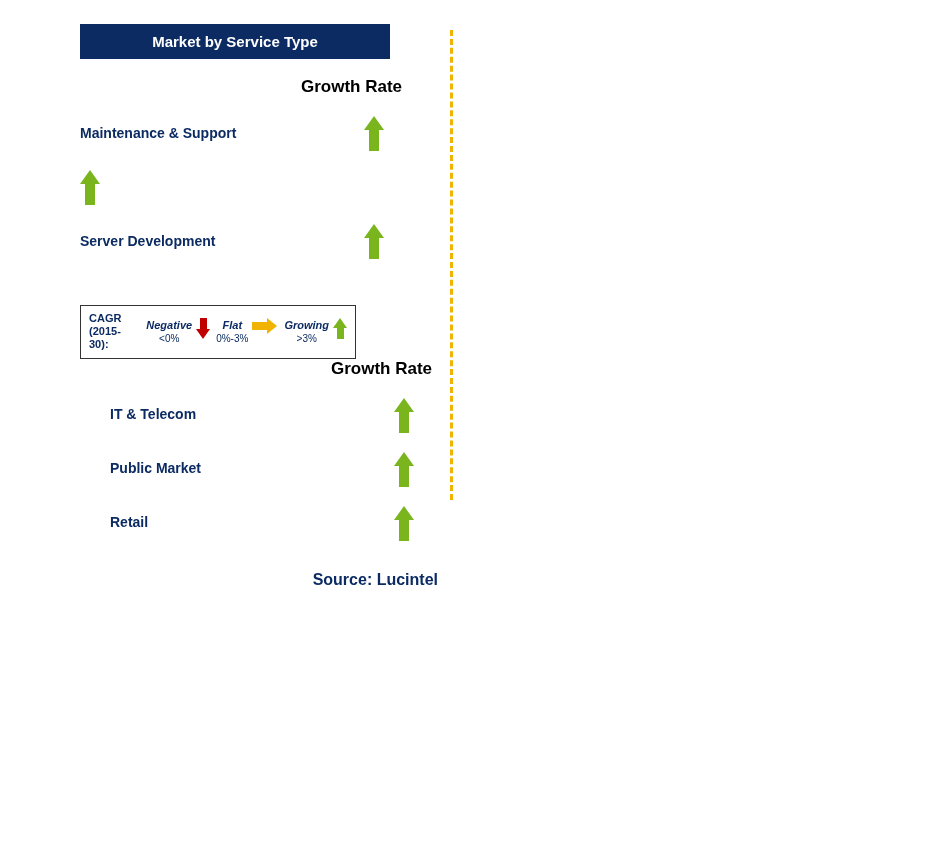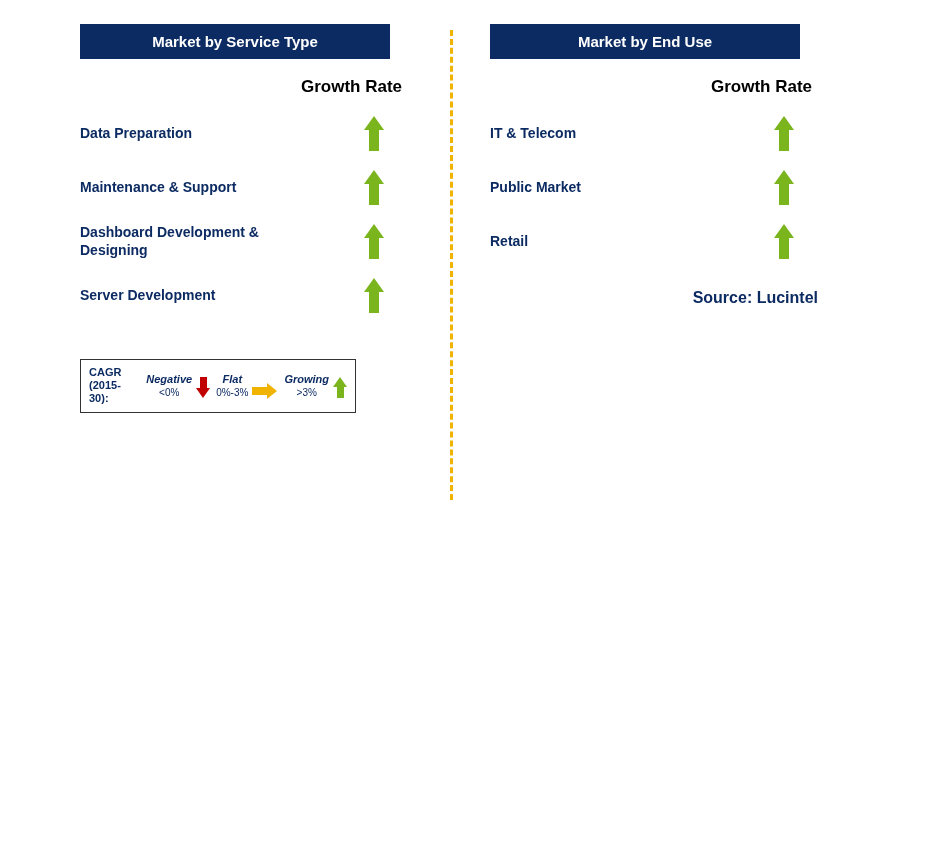--- a/index.html
+++ b/index.html
@@ -7,20 +7,21 @@
     font-family: Arial, Helvetica, sans-serif;
     background: #ffffff;
     width: 945px;
     height: 859px;
     position: relative;
   }
   .container {
     display: flex;
     padding: 24px 23px 0 80px;
     position: relative;
+    flex-direction: column;
   }
   .panel {
     width: 340px;
     position: relative;
   }
   .panel-left { margin-right: 40px; }
   .panel-right { margin-left: 30px; }
 
   .divider {
     position: absolute;
@@ -166,21 +167,21 @@
     border-bottom: 10px solid #7ab51d;
     position: absolute; top: 0; left: 0;
   }
   .arrow-up-sm .stem {
     width: 7px; height: 12px; background: #7ab51d;
     position: absolute; top: 9px; left: 3.5px;
   }
 
   .legend-pair {
     display: flex;
-    align-items: flex-end;
+    align-items: flex-start;
     gap: 4px;
   }
 
   .source {
     text-align: right;
     color: #0c2b62;
     font-weight: bold;
     font-size: 16px;
     margin-top: 24px;
     padding-right: 12px;
@@ -193,35 +194,27 @@
 
   <div class="divider"></div>
 
   <div class="panel panel-left">
     <div class="panel-header">Market by Service Type</div>
     <div class="growth-label-row">
       <span class="growth-label">Growth Rate</span>
     </div>
 
     <div class="item-row">
-      <span class="item-label">Data Preparation</span>
-      <span class="arrow-up">
-          <span class="head"></span>
-          <span class="stem"></span>
-        </span>
-    </div>
-    <div class="item-row">
       <span class="item-label">Maintenance &amp; Support</span>
       <span class="arrow-up">
           <span class="head"></span>
           <span class="stem"></span>
         </span>
     </div>
     <div class="item-row">
-      <span class="item-label">Dashboard Development &amp; Designing</span>
       <span class="arrow-up">
           <span class="head"></span>
           <span class="stem"></span>
         </span>
     </div>
     <div class="item-row">
       <span class="item-label">Server Development</span>
       <span class="arrow-up">
           <span class="head"></span>
           <span class="stem"></span>
@@ -263,21 +256,20 @@
         </div>
         <span class="legend-icon arrow-up-sm">
             <span class="head"></span>
             <span class="stem"></span>
           </span>
       </div>
     </div>
   </div>
 
   <div class="panel panel-right">
-    <div class="panel-header">Market by End Use</div>
     <div class="growth-label-row">
       <span class="growth-label">Growth Rate</span>
     </div>
 
     <div class="item-row">
       <span class="item-label">IT &amp; Telecom</span>
       <span class="arrow-up">
           <span class="head"></span>
           <span class="stem"></span>
         </span>

